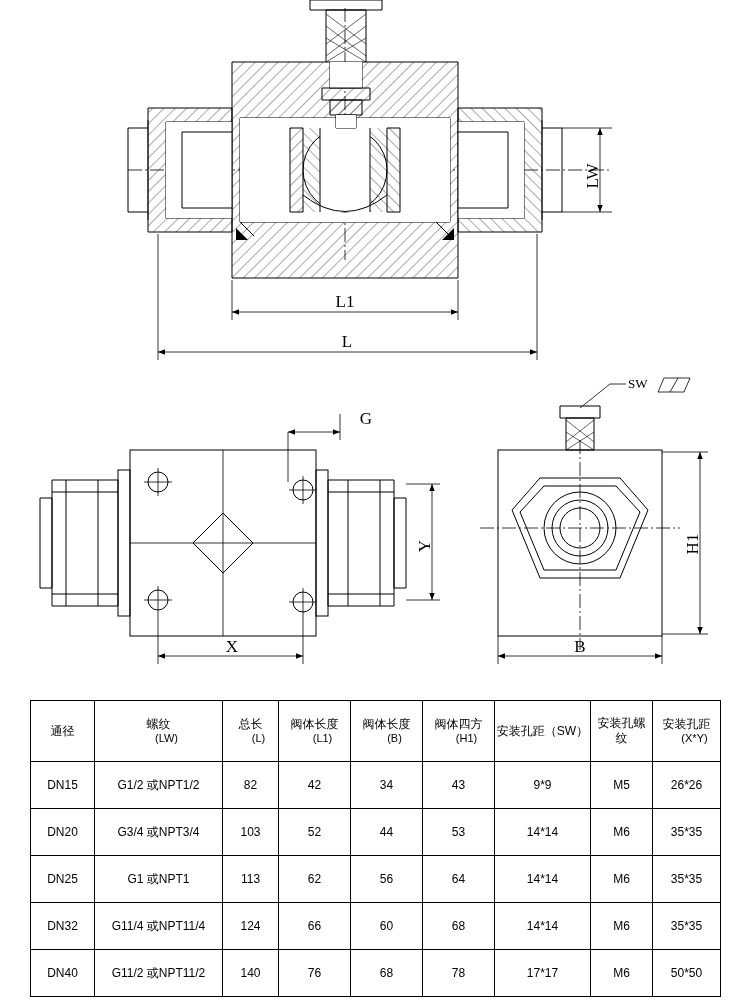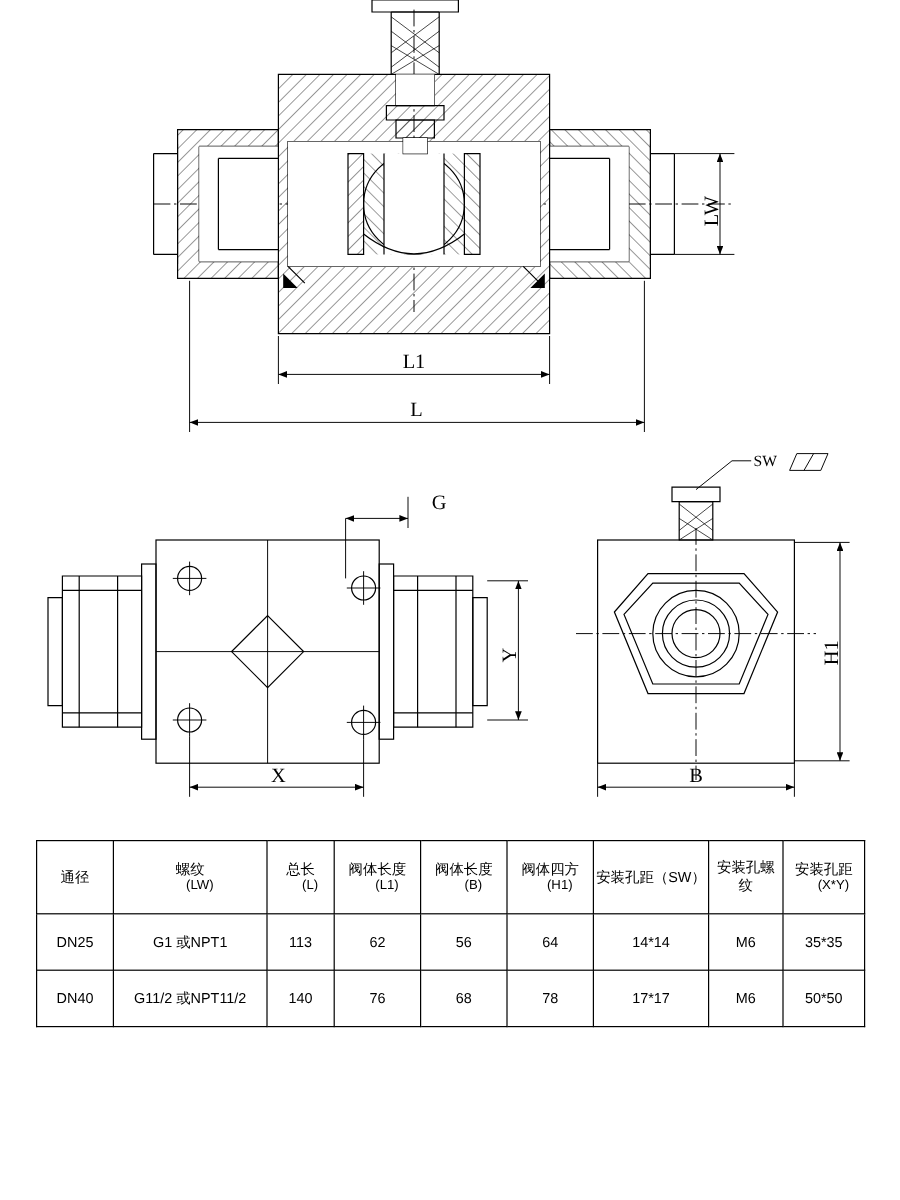--- a/index.html
+++ b/index.html
@@ -269,31 +269,64 @@
             <div class="sub"></div>
           </td>
           <td>
             <div>安装孔距</div>
             <div class="sub">(X*Y)</div>
           </td>
         </tr>
       </thead>
       <tbody>
         <tr>
+          <td>DN15</td>
+          <td>G1/2 或NPT1/2</td>
+          <td>82</td>
+          <td>42</td>
+          <td>34</td>
+          <td>43</td>
+          <td>9*9</td>
+          <td>M5</td>
+          <td>26*26</td>
+        </tr>
+        <tr>
+          <td>DN20</td>
+          <td>G3/4 或NPT3/4</td>
+          <td>103</td>
+          <td>52</td>
+          <td>44</td>
+          <td>53</td>
+          <td>14*14</td>
+          <td>M6</td>
+          <td>35*35</td>
+        </tr>
+        <tr>
           <td>DN25</td>
           <td>G1 或NPT1</td>
           <td>113</td>
           <td>62</td>
           <td>56</td>
           <td>64</td>
           <td>14*14</td>
           <td>M6</td>
           <td>35*35</td>
         </tr>
         <tr>
+          <td>DN32</td>
+          <td>G11/4 或NPT11/4</td>
+          <td>124</td>
+          <td>66</td>
+          <td>60</td>
+          <td>68</td>
+          <td>14*14</td>
+          <td>M6</td>
+          <td>35*35</td>
+        </tr>
+        <tr>
           <td>DN40</td>
           <td>G11/2 或NPT11/2</td>
           <td>140</td>
           <td>76</td>
           <td>68</td>
           <td>78</td>
           <td>17*17</td>
           <td>M6</td>
           <td>50*50</td>
         </tr>

